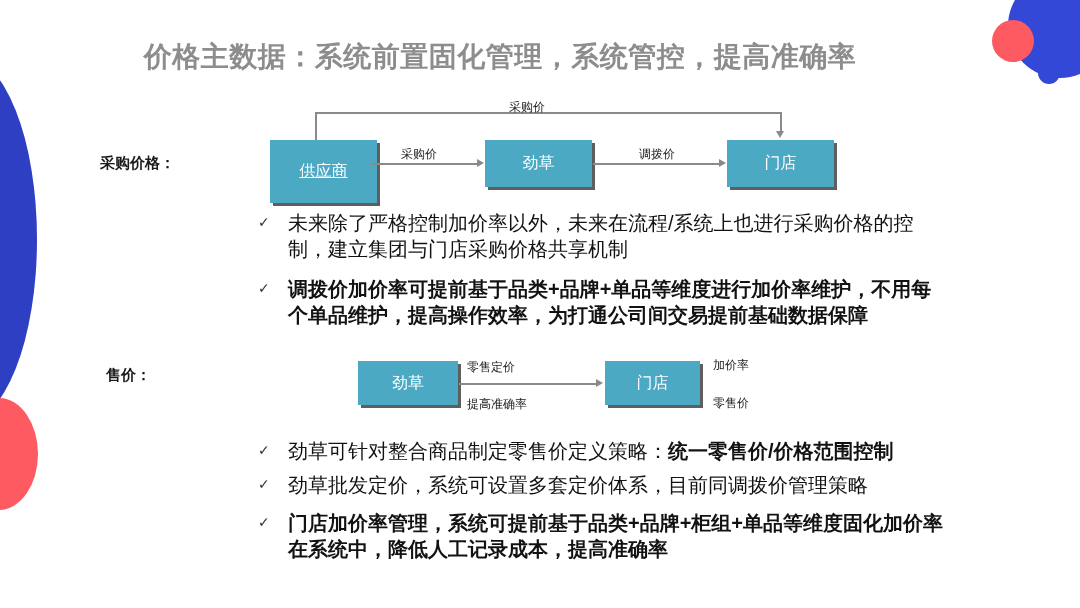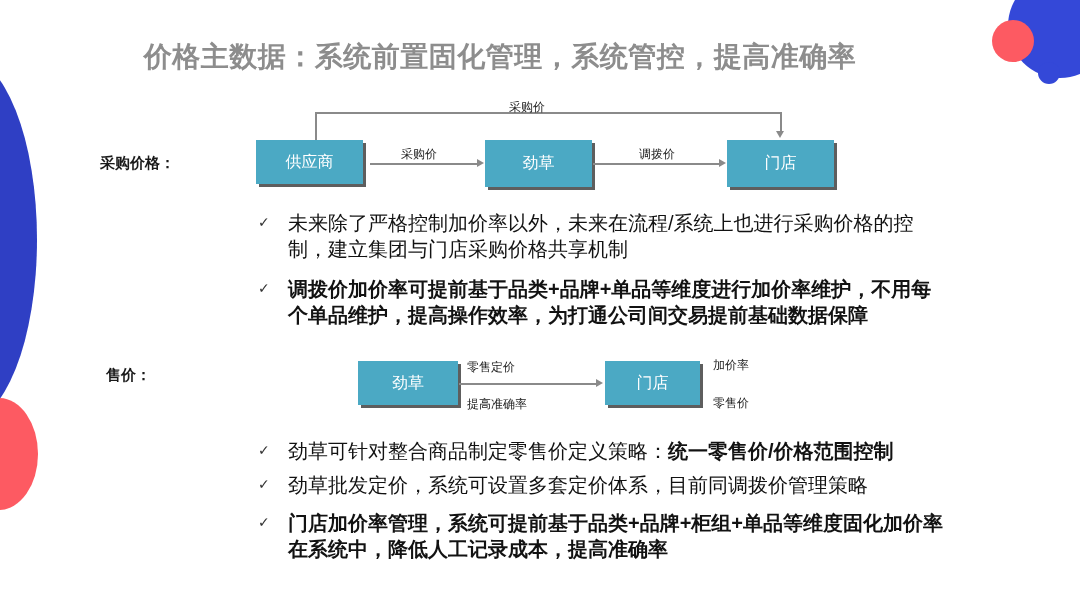--- a/index.html
+++ b/index.html
@@ -77,21 +77,21 @@
     background: #4ba9c4;
     color: #ffffff;
     font-size: 16px;
     display: flex;
     align-items: center;
     justify-content: center;
     box-shadow: 3px 3px 0 rgba(40,40,40,0.75);
   }
 
   
-  #box-supplier { left: 256px; top: 140px; width: 107px; height: 44px; }
+  #box-supplier { left: 270px; top: 140px; width: 107px; height: 63px; text-decoration: underline; }
   #box-jincao-1 { left: 485px; top: 140px; width: 107px; height: 47px; }
   #box-store-1  { left: 727px; top: 140px; width: 107px; height: 47px; }
 
   
   #box-jincao-2 { left: 358px; top: 361px; width: 100px; height: 44px; }
   #box-store-2  { left: 605px; top: 361px; width: 95px; height: 44px; }
 
   
   .conn {
     position: absolute;

